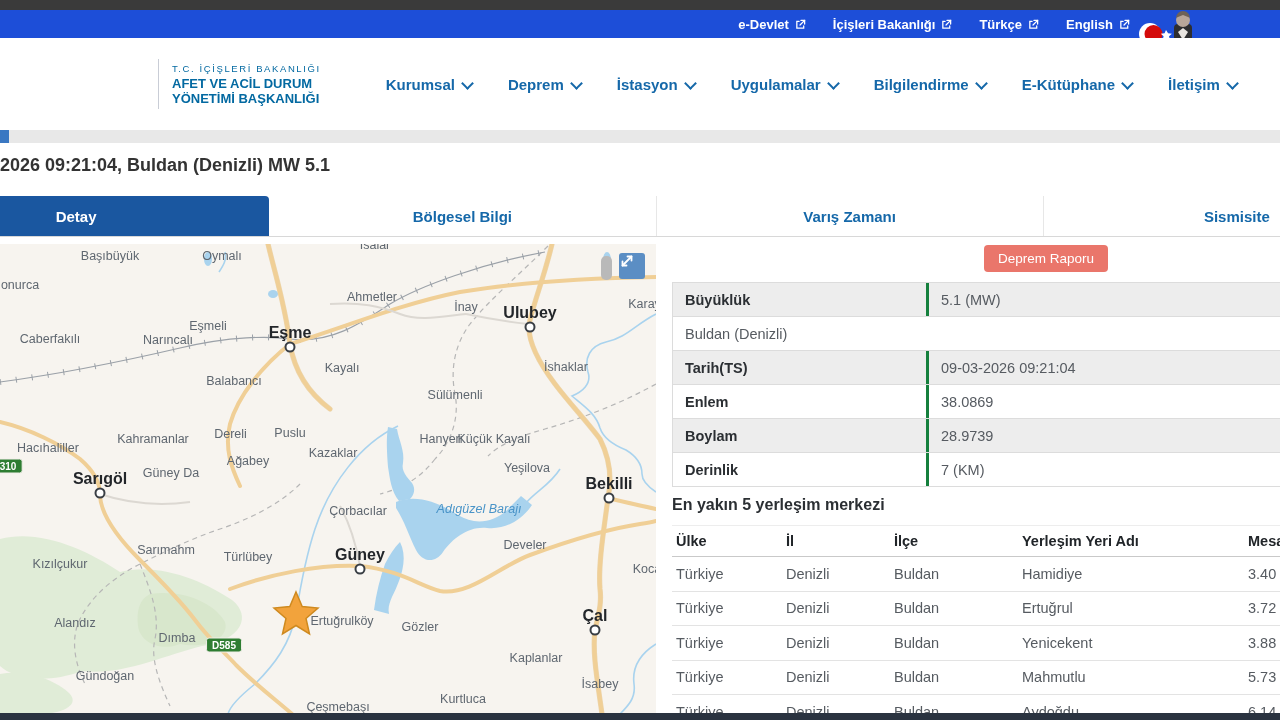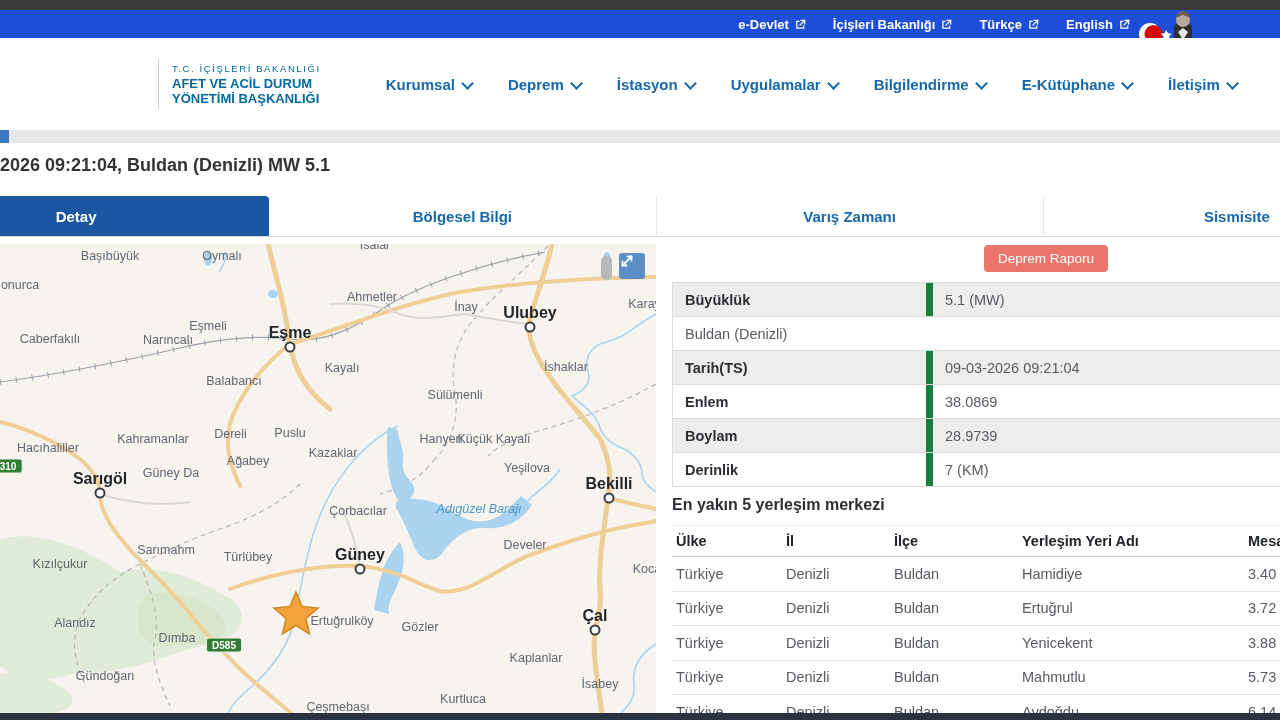--- a/index.html
+++ b/index.html
@@ -59,21 +59,21 @@
   .mapbtn-expand{position:absolute;left:619px;top:9px;width:26px;height:26px;border-radius:3px;background:#5b8ec4;
                  display:flex;align-items:center;justify-content:center;cursor:pointer;}
 
   
   .panel{position:absolute;left:672px;top:7px;width:640px;height:470px;}
   .reportbtn{position:absolute;left:312px;top:1px;height:27px;padding:0 14px;background:#ea766b;color:#fff;
              font-size:13.5px;border:none;border-radius:4px;cursor:pointer;font-family:inherit;display:flex;align-items:center;}
   .dtable{position:absolute;left:0;top:38px;width:640px;border:1px solid #dcdcdc;border-bottom:none;}
   .drow{display:flex;height:33px;align-items:center;border-bottom:1px solid #dcdcdc;}
   .drow.shade{background:#ededed;}
-  .dlabel{width:241px;padding-left:12px;font-weight:700;font-size:14.5px;color:#2b2f33;border-right:7px solid #15803d;height:100%;display:flex;align-items:center;}
+  .dlabel{width:241px;padding-left:12px;font-weight:700;font-size:14.5px;color:#2b2f33;border-right:3px solid #15803d;height:100%;display:flex;align-items:center;}
   .dvalue{flex:1;padding-left:12px;font-size:14.5px;color:#565b61;}
   .nearheading{position:absolute;left:0;top:252px;font-size:16px;font-weight:700;color:#2b2f33;}
   .ntable{position:absolute;left:0;top:281px;width:668px;}
   .nrow{display:flex;height:33.5px;align-items:center;border-bottom:1px solid #e3e3e3;font-size:14.5px;color:#565b61;}
   .nrow.nhead{height:30px;font-weight:700;color:#212529;border-top:1px solid #ededed;border-bottom:1px solid #c9c9c9;}
   .ncell{padding-left:4px;overflow:hidden;white-space:nowrap;}
   .c0{width:106px}.c1{width:104px}.c2{width:124px}.c3{width:222px}.c4{width:90px}
 
   
   .footerbar{position:absolute;left:0;bottom:0;width:1280px;height:7px;background:#2a3340;}

